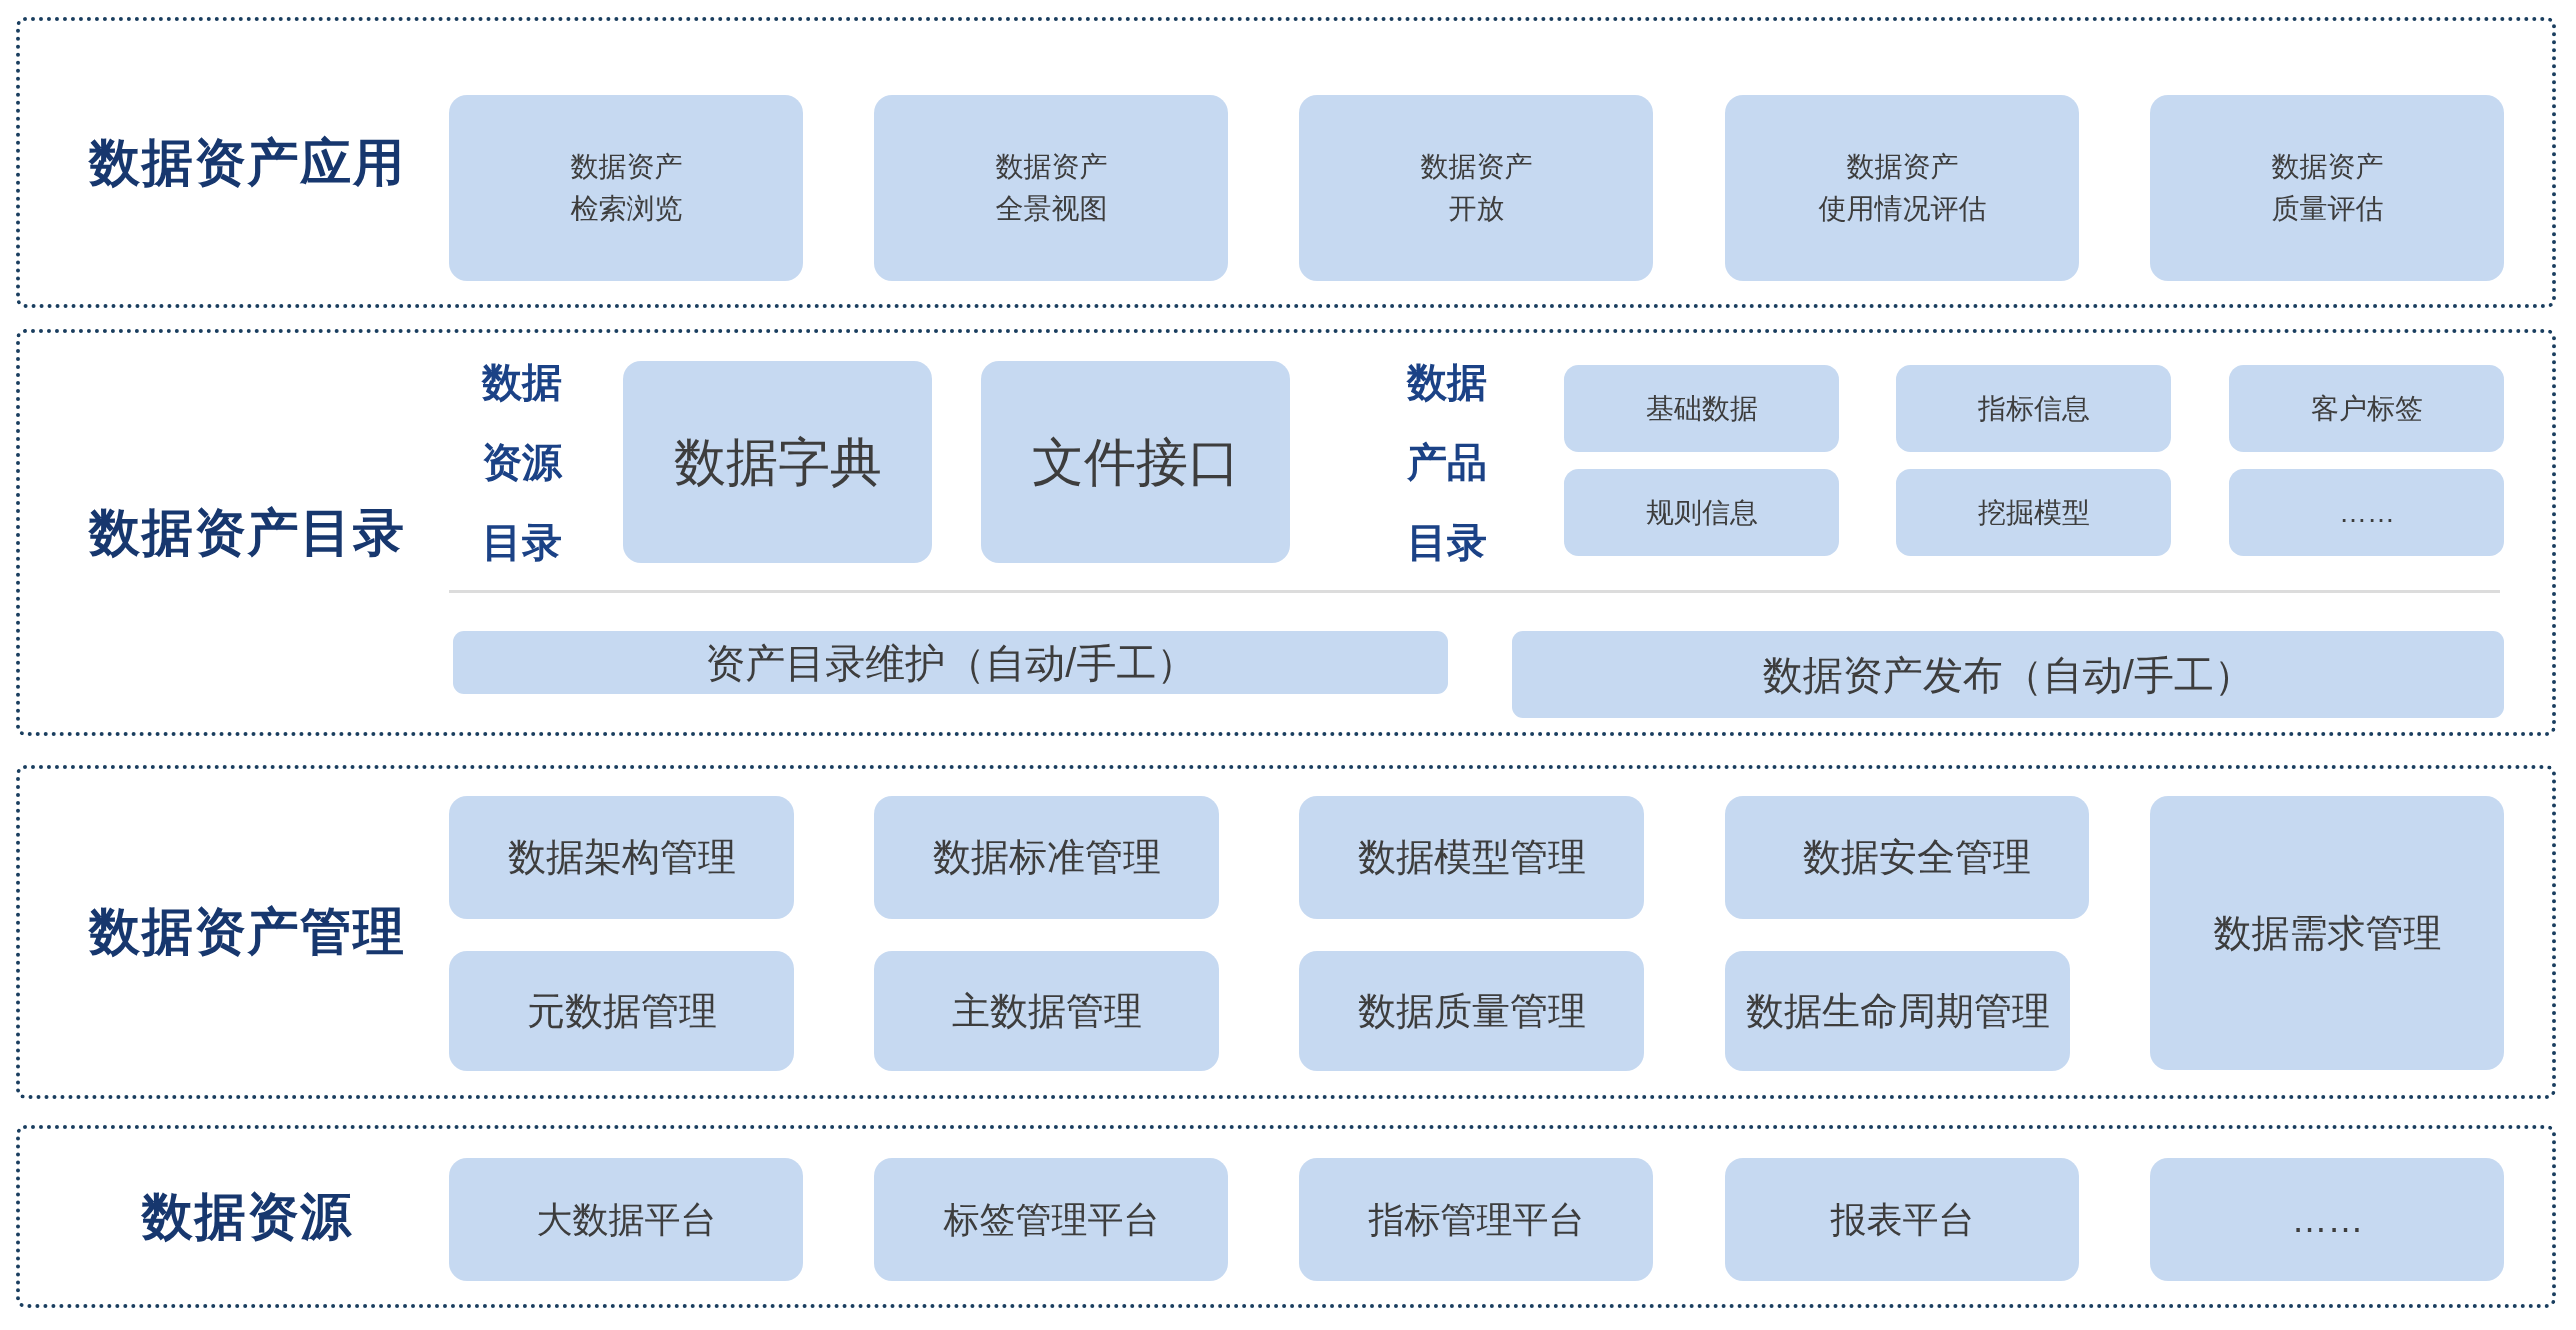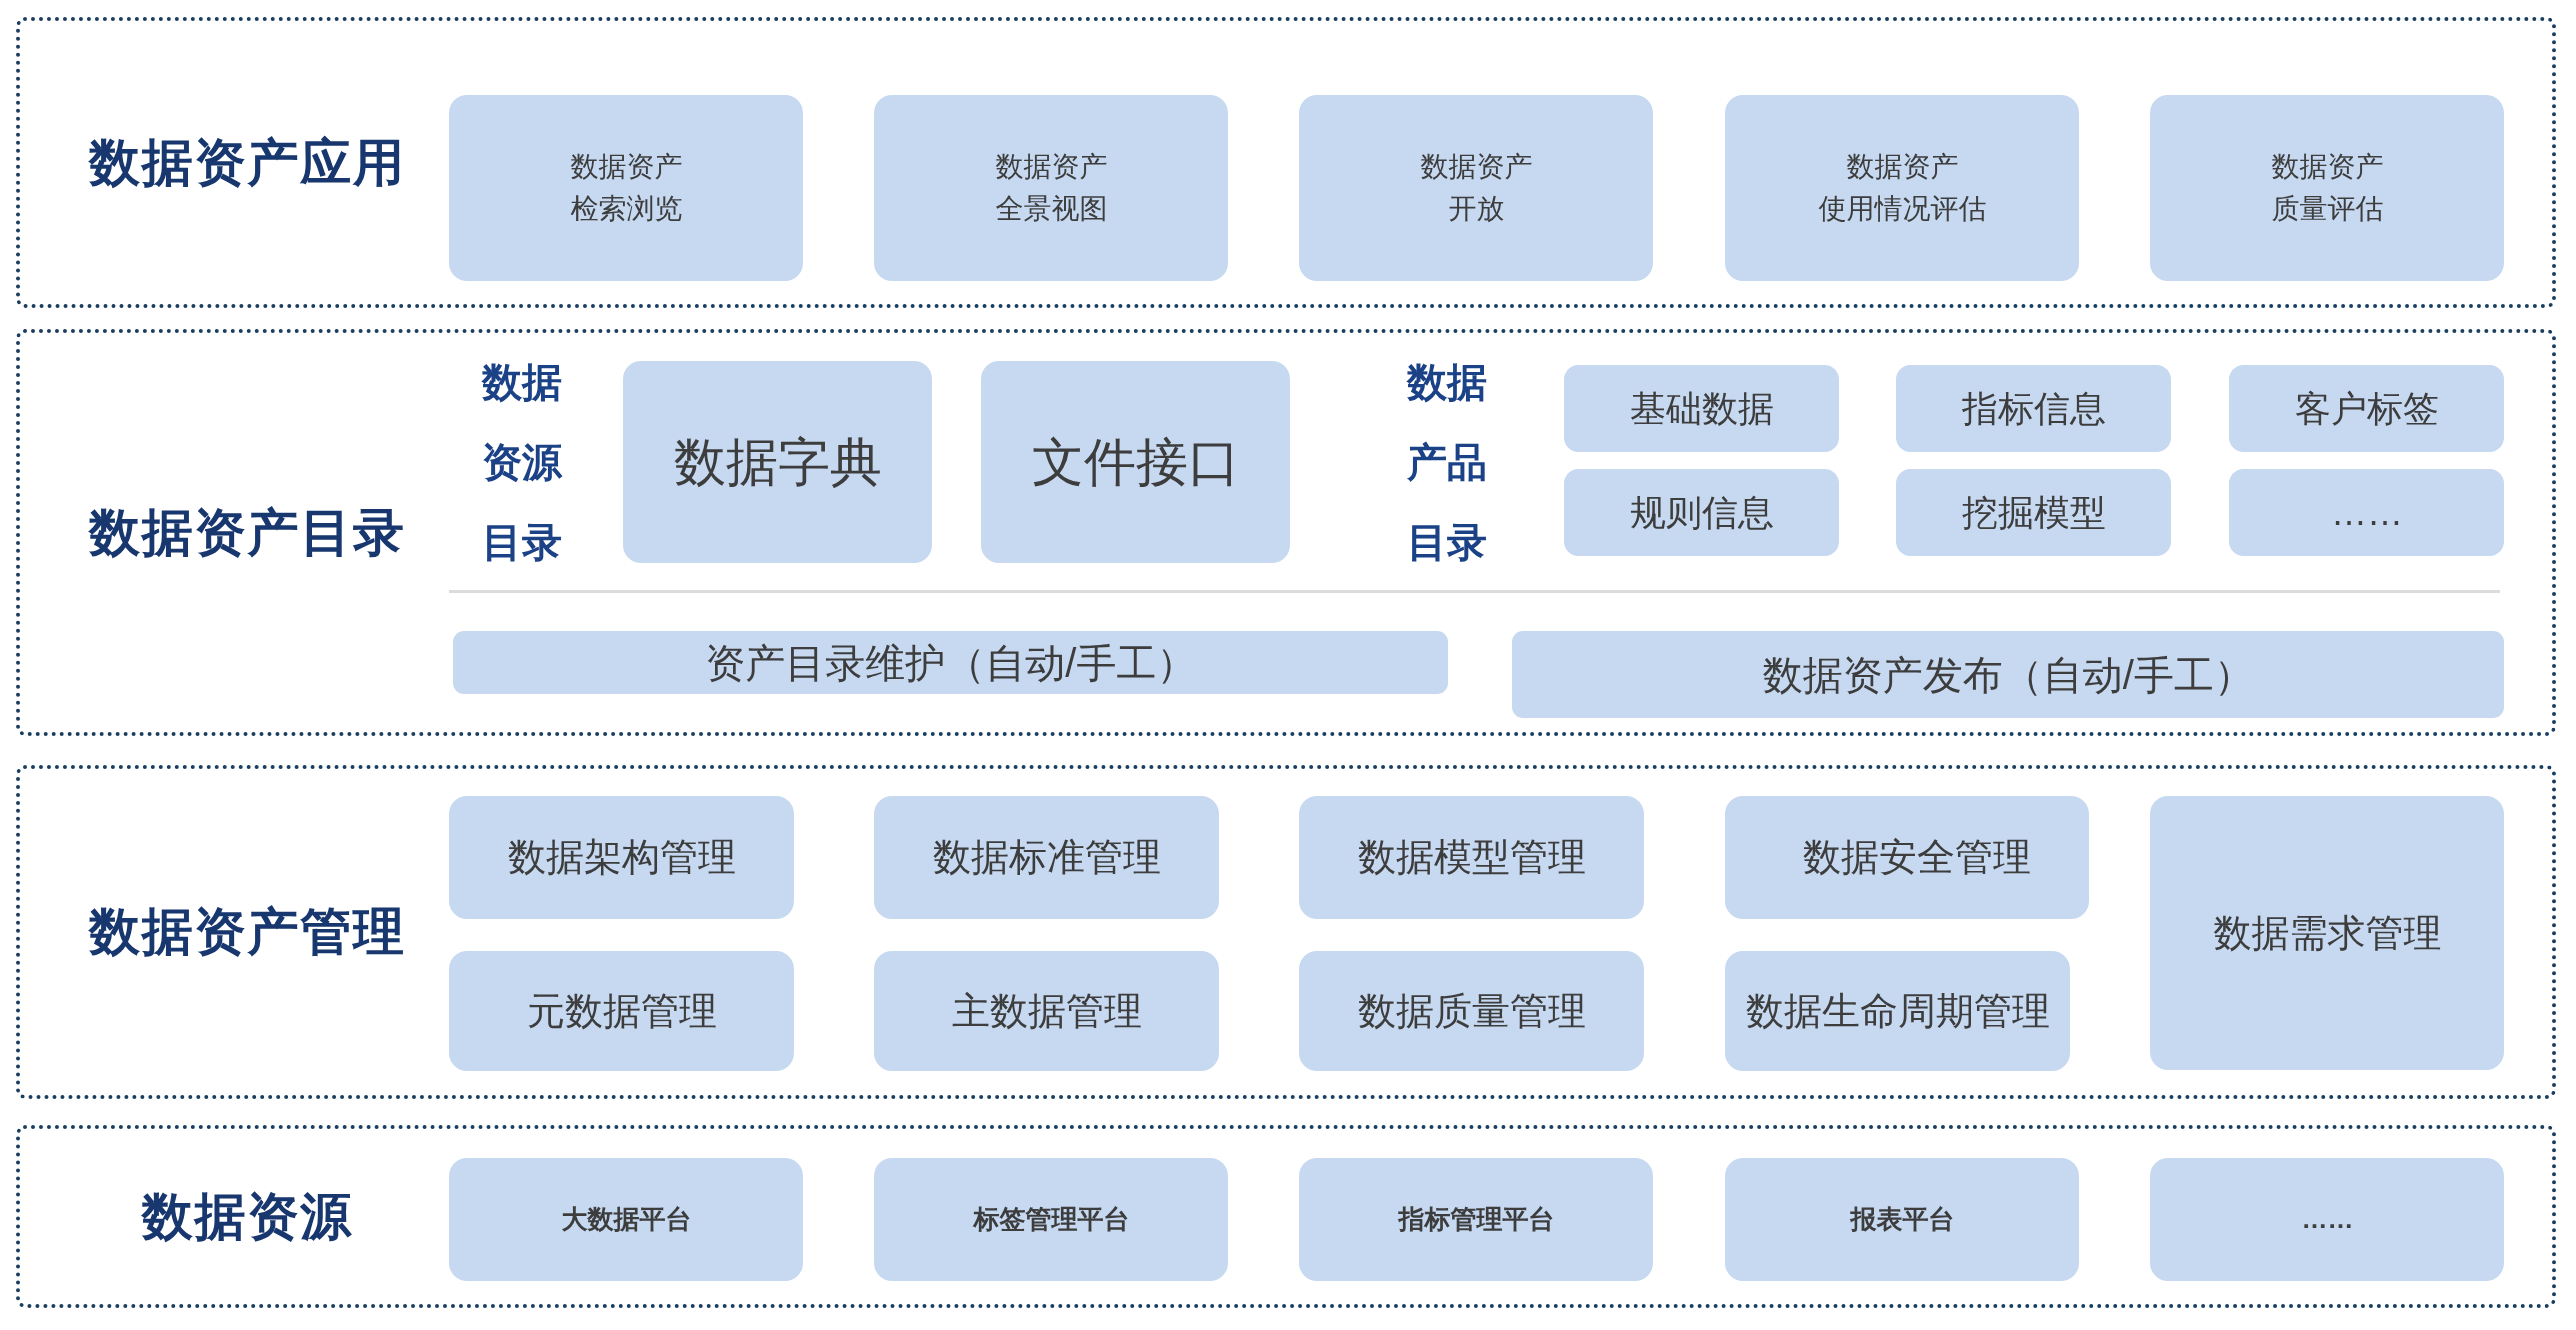--- a/index.html
+++ b/index.html
@@ -15,25 +15,25 @@
     position:absolute;left:36px;width:382px;top:50%;transform:translateY(-50%);
     text-align:center;font-weight:bold;font-size:51px;color:#17376e;
     white-space:pre-line;letter-spacing:1.8px;
   }
   .box{
     position:absolute;background:#c6d9f1;border-radius:18px;
     display:flex;align-items:center;justify-content:center;
     text-align:center;color:#3d3d3d;font-size:28px;line-height:1.5;
     white-space:pre-line;
   }
-  .box.small{border-radius:14.5px;font-size:36px;}
+  .box.small{border-radius:14.5px;font-size:28px;}
   .box.bar{border-radius:11px;font-size:40px;}
   .box.mid{font-size:52px;}
   .box.b3{font-size:38px;}
-  .box.b4{font-size:26px;font-weight:bold;}
+  .box.b4{font-size:36px;}
   .vlabel{
     position:absolute;width:127px;text-align:center;
     font-weight:bold;font-size:40px;line-height:80px;color:#1b4286;
     white-space:pre-line;
   }
   .divider{position:absolute;height:2.7px;background:#dcdcdc;}
 </style>
 </head>
 <body>
 

